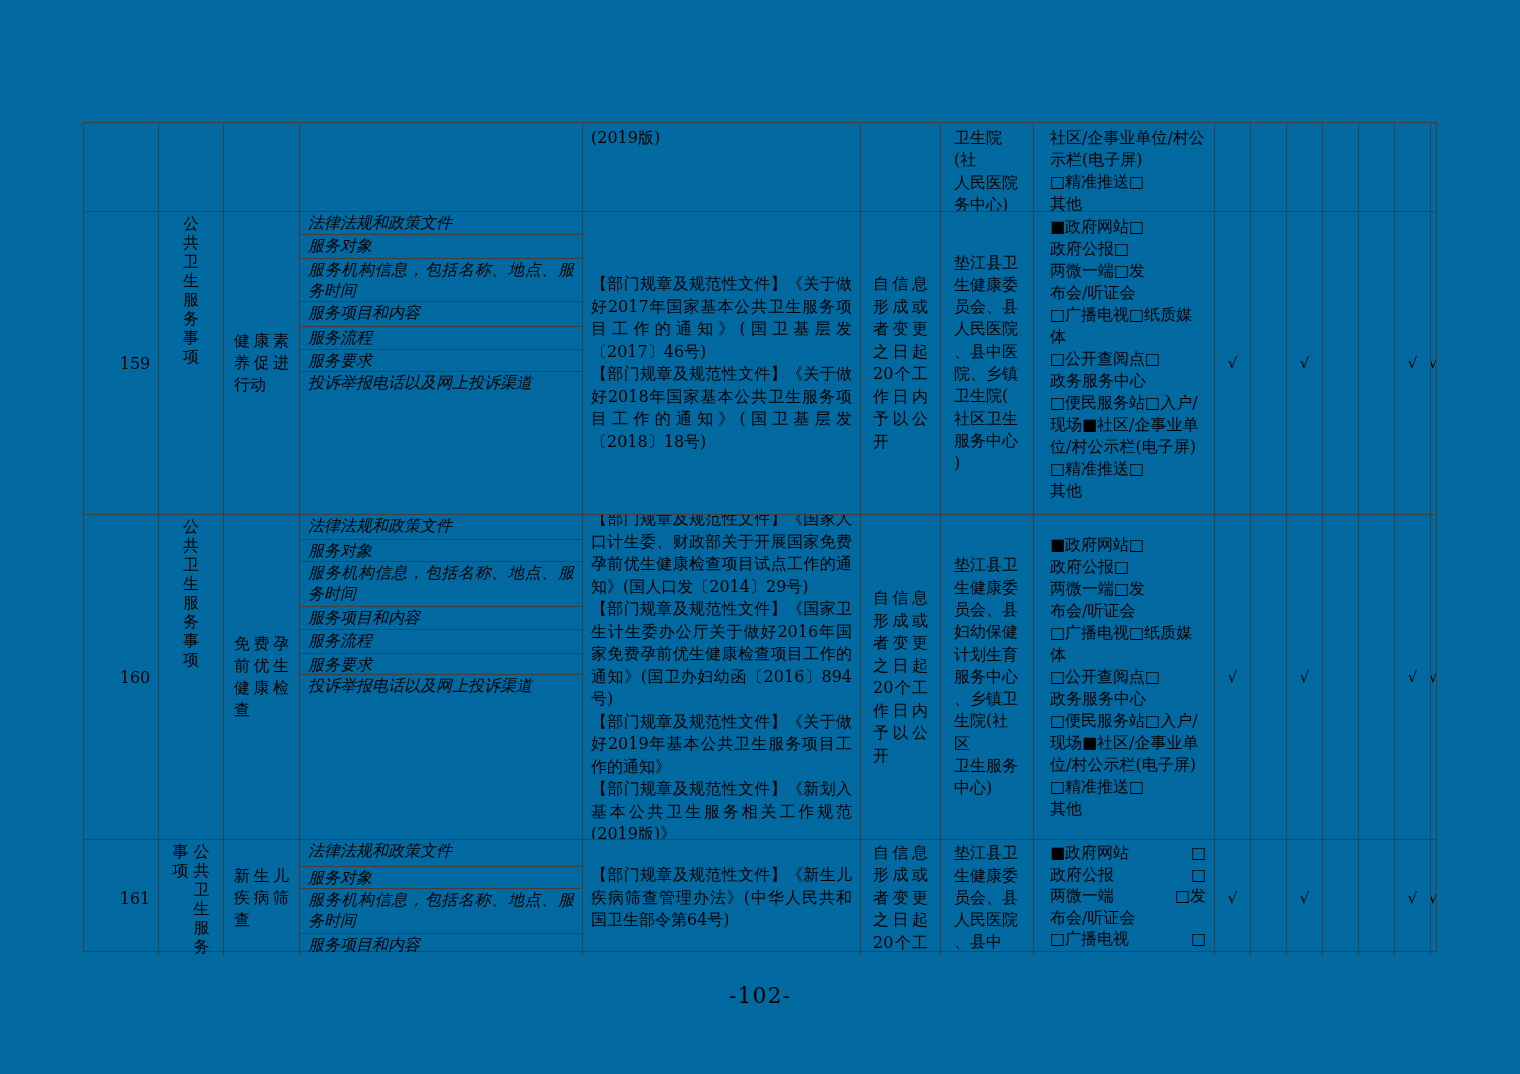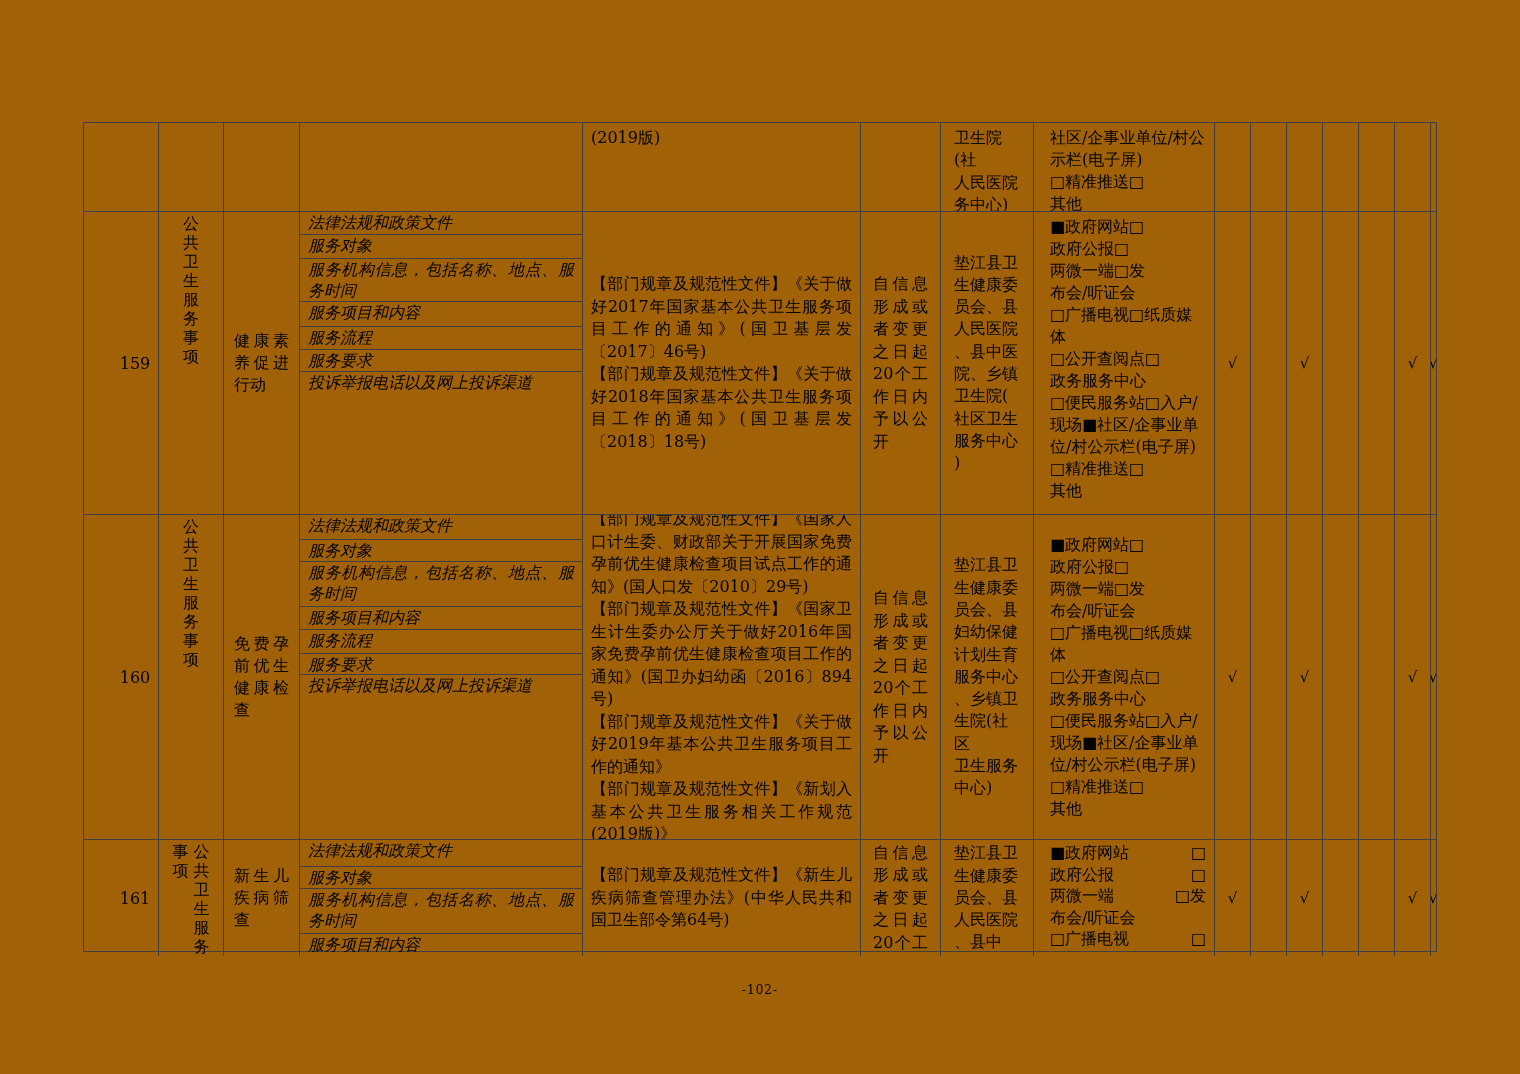--- a/index.html
+++ b/index.html
@@ -1,19 +1,19 @@
 <!DOCTYPE html>
 <html lang="zh"><head>
 <meta charset="utf-8">
 <style>
   html,body{margin:0;padding:0;background:#ffffff;}
   .page{
     position:relative;
     width:1520px;height:1074px;
-    background:#a16207;
+    background:#0369a1;
     font-family:"DejaVu Serif","Liberation Serif",serif;
     color:#000;
     font-size:16px;
     overflow:hidden;
   }
   .tbl{
     position:absolute;left:83px;top:122px;
     width:1354px;height:830px;
     border:1px solid #3f3f3f;
     box-sizing:border-box;
@@ -57,21 +57,21 @@
   .chan-inner{width:100%;padding:0 8px;box-sizing:border-box;line-height:22px;text-align:left;}
   .chan-top{padding-top:4px;}
   .spread-wrap{width:100%;padding:2px 8px 0 8px;box-sizing:border-box;}
   .spread-line{display:flex;justify-content:space-between;line-height:21.5px;}
   .sub{display:flex;align-items:flex-start;border-bottom:1px solid #3f3f3f;box-sizing:border-box;flex-shrink:0;overflow:hidden;font-style:italic;}
   .sub-last{border-bottom:none;flex:1;}
   .sub-label{width:100%;padding:0 8px;box-sizing:border-box;text-align:justify;line-height:21px;}
   .chk{font-size:15px;}
   .pagenum{
     position:absolute;left:0;top:983px;width:1520px;
-    text-align:center;font-size:12px;letter-spacing:1px;
+    text-align:center;font-size:22px;letter-spacing:1px;
   }
 </style>
 </head>
 <body>
 
 <div class="page">
   <div class="tbl">
 
     <div class="trow h-partial">
       <div class="c w-num"></div>
@@ -225,21 +225,21 @@
             <span class="sub-label">服务流程</span>
           </div>
         <div class="sub" style="height:21px">
             <span class="sub-label">服务要求</span>
           </div>
         <div class="sub sub-last">
             <span class="sub-label">投诉举报电话以及网上投诉渠道</span>
           </div>
       </div>
       <div class="c w-docs vcenter">
-        <div class="docs-inner pre">【部门规章及规范性文件】《国家人口计生委、财政部关于开展国家免费孕前优生健康检查项目试点工作的通知》(国人口发〔2010〕29号)
+        <div class="docs-inner pre">【部门规章及规范性文件】《国家人口计生委、财政部关于开展国家免费孕前优生健康检查项目试点工作的通知》(国人口发〔2014〕29号)
 【部门规章及规范性文件】《国家卫生计生委办公厅关于做好2016年国家免费孕前优生健康检查项目工作的通知》(国卫办妇幼函〔2016〕894号)
 【部门规章及规范性文件】《关于做好2019年基本公共卫生服务项目工作的通知》
 【部门规章及规范性文件】《新划入基本公共卫生服务相关工作规范(2019版)》</div>
       </div>
       <div class="c w-time vcenter">
         <div class="time-inner pre">自信息
 形成或
 者变更
 之日起
 20个工

